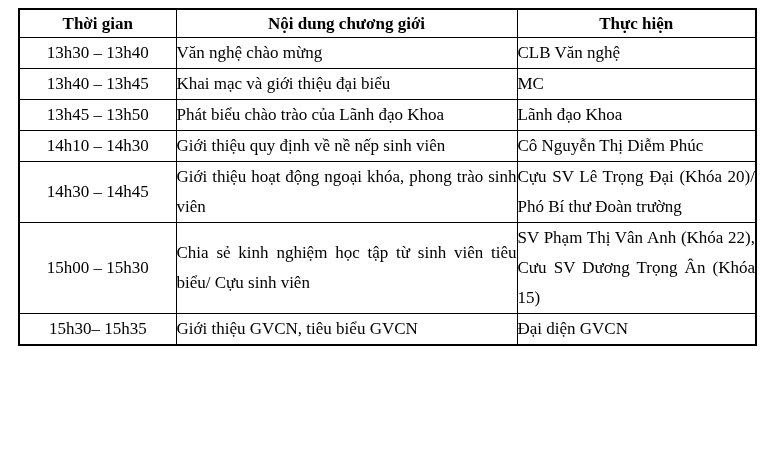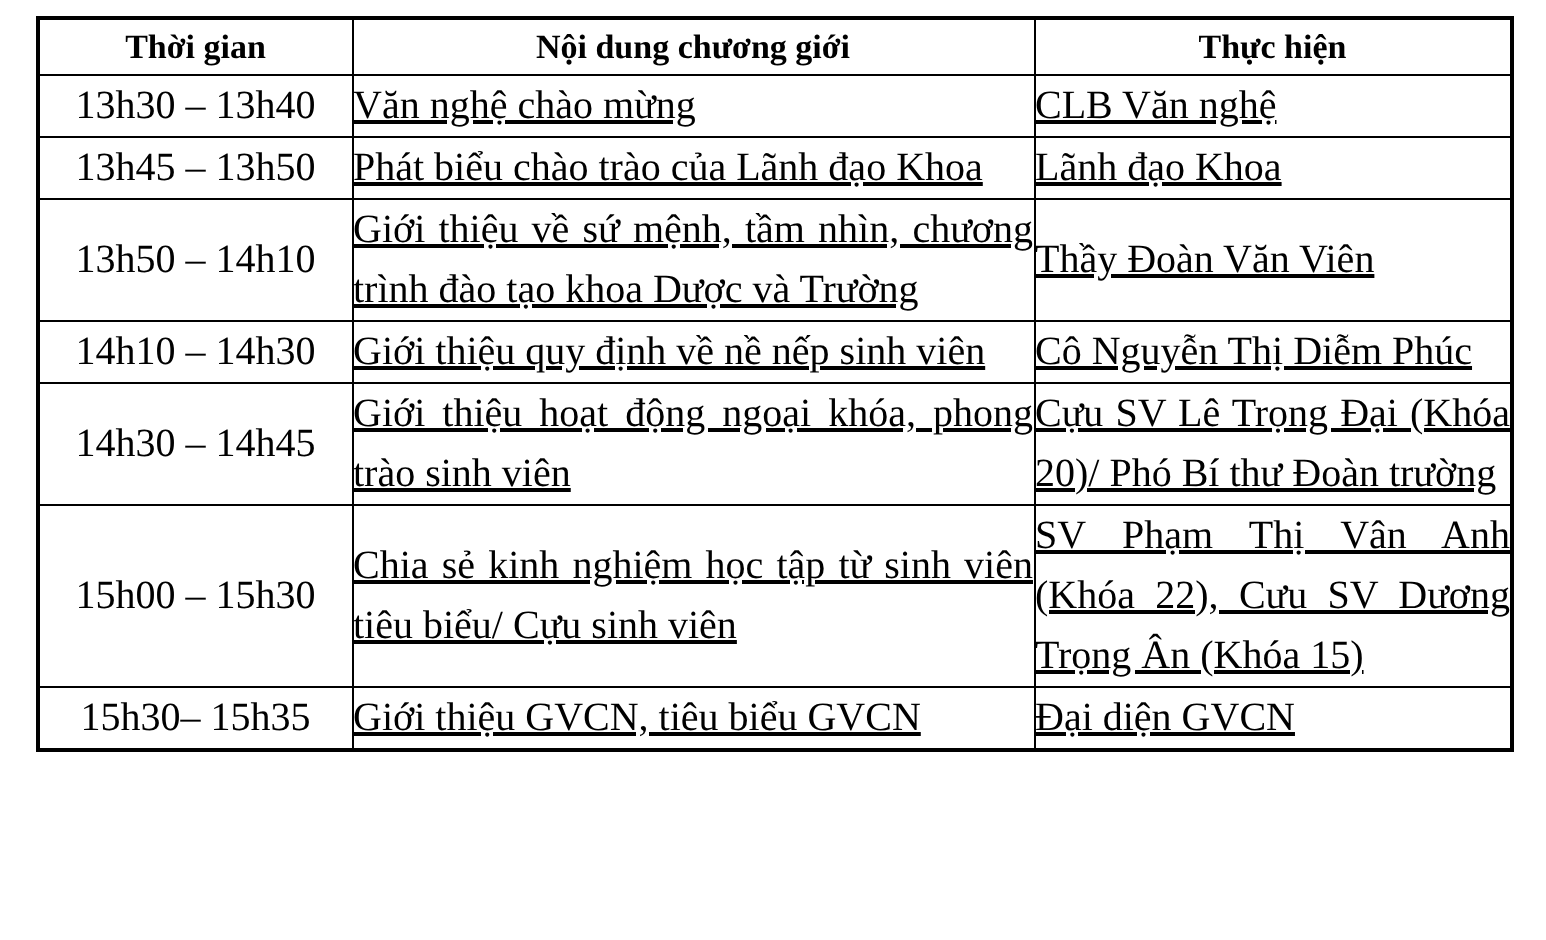--- a/index.html
+++ b/index.html
@@ -24,39 +24,38 @@
     table-layout: fixed;
     width: 737px;
     margin: 8px 0 0 18px;
     border: 2px solid #000000;
   }
   table.schedule th,
   table.schedule td {
     border: 1px solid #000000;
     vertical-align: middle;
     padding: 0;
-    font-size: 20px;
+    font-size: 17px;
     line-height: 30px;
     overflow: hidden;
   }
   table.schedule th {
     font-weight: bold;
     text-align: center;
     line-height: 27px;
     font-size: 17px;
   }
   td.cell-time {
     text-align: center;
     padding: 0 2px;
   }
   td.cell-content,
   td.cell-performer {
     text-align: justify;
     padding: 0 6px 0 7px;
-    text-decoration: underline;
   }
 </style>
 </head>
 <body>
 
 <div class="page">
   <table class="schedule">
     <colgroup>
       <col style="width:157px">
       <col style="width:341px">
@@ -69,28 +68,28 @@
         <th>Thực hiện</th>
       </tr>
     </thead>
     <tbody>
       <tr>
         <td class="cell-time">13h30 – 13h40</td>
         <td class="cell-content">Văn nghệ chào mừng</td>
         <td class="cell-performer">CLB Văn nghệ</td>
       </tr>
       <tr>
+        <td class="cell-time">13h40 – 13h45</td>
+        <td class="cell-content">Khai mạc và giới thiệu đại biểu</td>
+        <td class="cell-performer">MC</td>
+      </tr>
+      <tr>
         <td class="cell-time">13h45 – 13h50</td>
         <td class="cell-content">Phát biểu chào trào của Lãnh đạo Khoa</td>
         <td class="cell-performer">Lãnh đạo Khoa</td>
-      </tr>
-      <tr>
-        <td class="cell-time">13h50 – 14h10</td>
-        <td class="cell-content">Giới thiệu về sứ mệnh, tầm nhìn, chương trình đào tạo khoa Dược và Trường</td>
-        <td class="cell-performer">Thầy Đoàn Văn Viên</td>
       </tr>
       <tr>
         <td class="cell-time">14h10 – 14h30</td>
         <td class="cell-content">Giới thiệu quy định về nề nếp sinh viên</td>
         <td class="cell-performer">Cô Nguyễn Thị Diễm Phúc</td>
       </tr>
       <tr>
         <td class="cell-time">14h30 – 14h45</td>
         <td class="cell-content">Giới thiệu hoạt động ngoại khóa, phong trào sinh viên</td>
         <td class="cell-performer">Cựu SV Lê Trọng Đại (Khóa 20)/ Phó Bí thư Đoàn trường</td>

